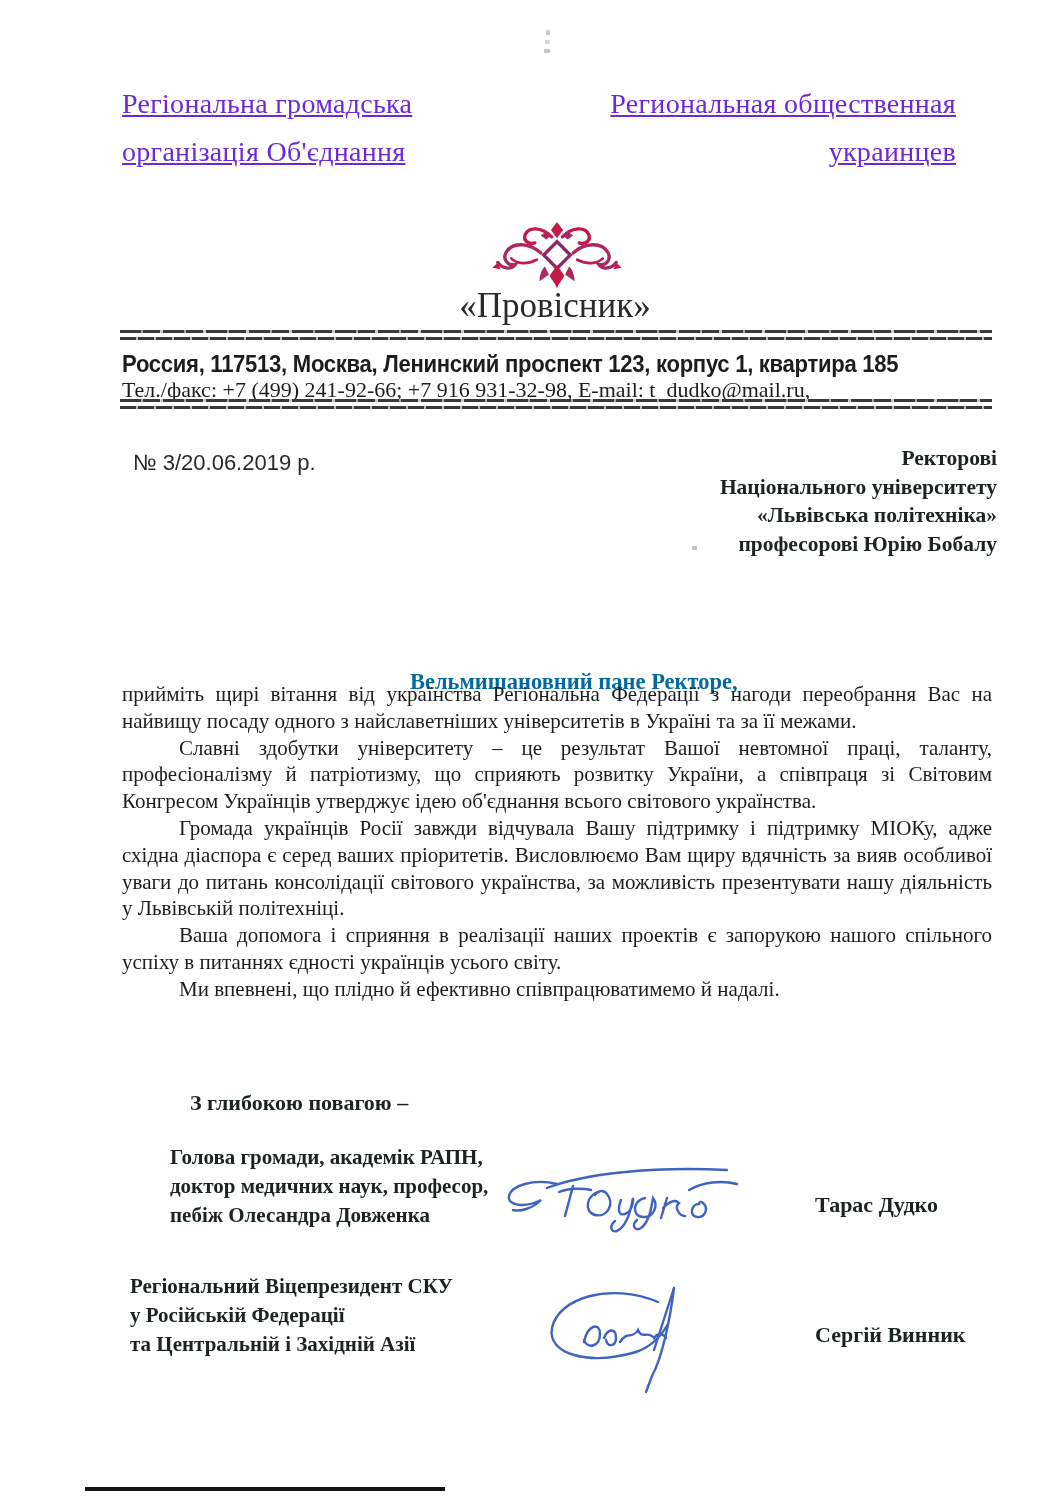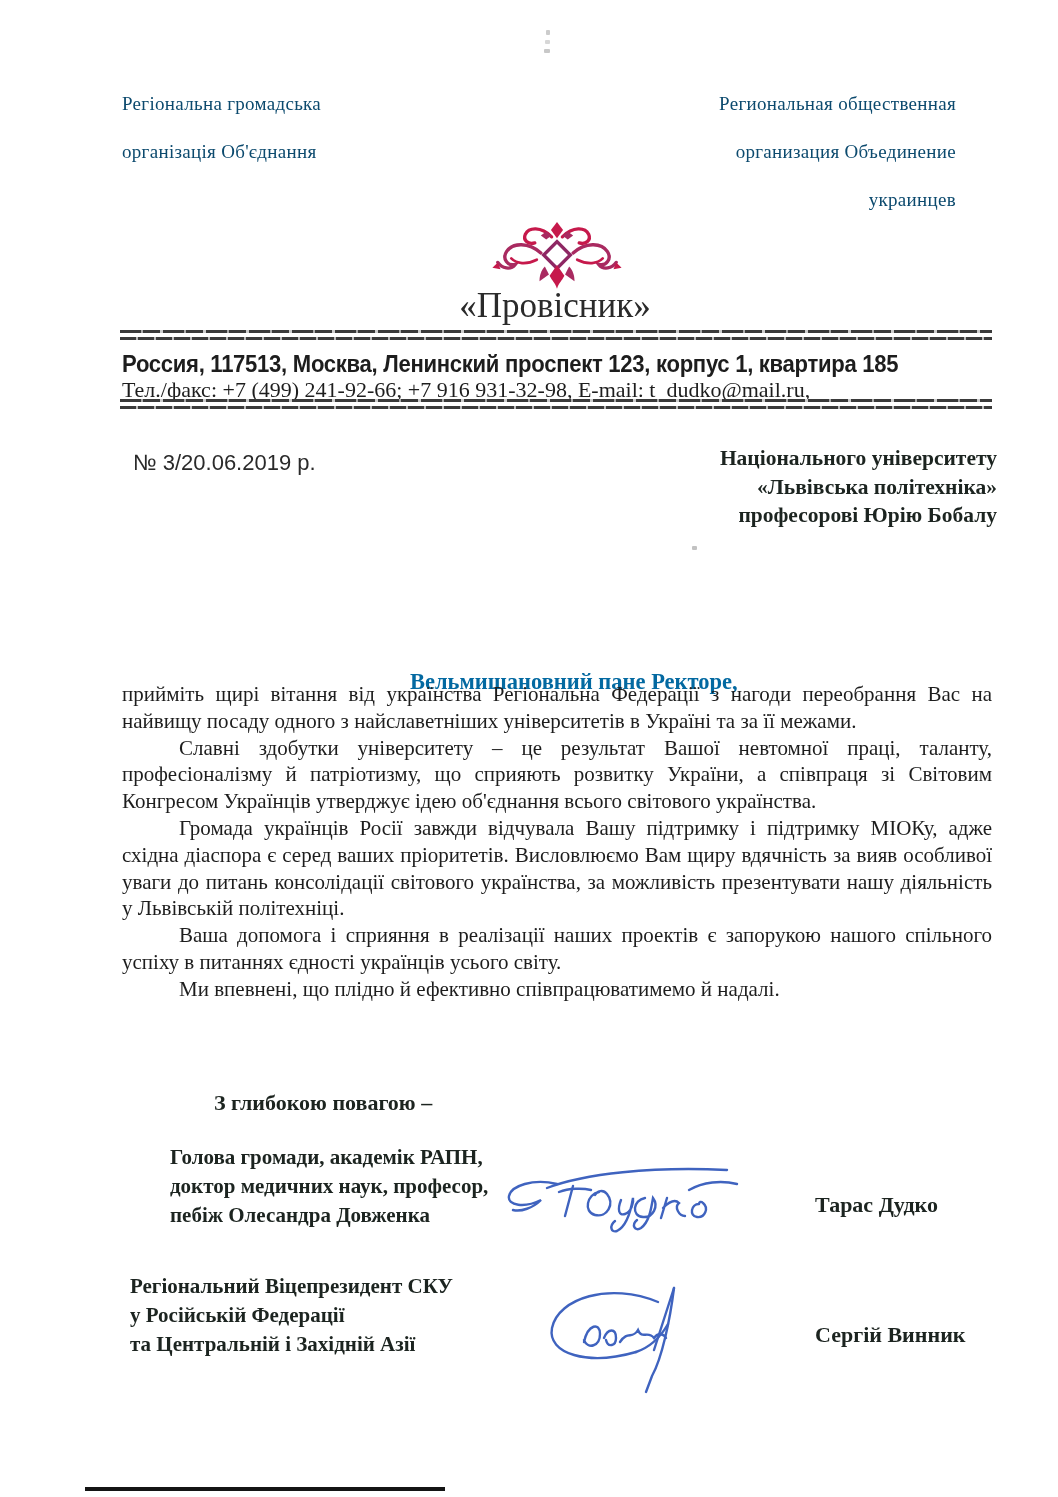--- a/index.html
+++ b/index.html
@@ -2,21 +2,21 @@
 <html><head>
 <meta charset="utf-8">
 <style>
   html,body{margin:0;padding:0;background:#e8e8e8;}
   .page{
     position:relative;width:1058px;height:1497px;margin:0 auto;background:#ffffff;
     font-family:"Liberation Serif", serif;color:#1f1f1f;overflow:hidden;
   }
   .abs{position:absolute;}
   
-  .org-name{font-size:19px;line-height:48px;color:#0c4a6e;letter-spacing:.3px;}
+  .org-name{font-size:28px;line-height:48px;color:#6d28d9;letter-spacing:.3px;text-decoration:underline;}
   .org-name.right{text-align:right;}
   
   .org-title{font-size:35px;color:#2a2a2a;text-align:center;white-space:nowrap;}
   
   .double-rule{
     height:12px;
     background:
       repeating-linear-gradient(90deg,#3a3a3a 0 21px,#aaaaaa 21px 23px,#3a3a3a 23px 40px,#cccccc 40px 43px) 0 0/100% 3px no-repeat,
       repeating-linear-gradient(90deg,#3a3a3a 0 16px,#bbbbbb 16px 18px) 0 7px/100% 3px no-repeat;
   }
@@ -46,21 +46,20 @@
   <div class="abs scan-speck" style="left:545px;top:40px;width:5px;height:4px;opacity:.4"></div>
   <div class="abs scan-speck" style="left:544px;top:49px;width:6px;height:4px;opacity:.55"></div>
 
   <div class="abs org-name" style="left:122px;top:80px;">
     <div>Регіональна громадська</div>
     <div>організація Об'єднання</div>
   </div>
 
   <div class="abs org-name right" style="right:102px;top:80px;">
     <div>Региональная общественная</div>
-    <div>организация Объединение</div>
     <div>украинцев</div>
   </div>
 
   <div class="abs" style="left:489px;top:218px;width:136px;height:74px;">
     <svg width="136" height="74" viewBox="0 0 200 110" xmlns="http://www.w3.org/2000/svg">
       <g fill="none" stroke="#a92a60" stroke-width="5" stroke-linecap="round">
 
         <rect x="86" y="41" width="28" height="28" transform="rotate(45 100 55)" stroke="#8e2763"></rect>
 
         <path d="M76,52 C58,36 34,36 25,50 C18,61 27,72 38,69 C31,78 18,75 12,66"></path>
@@ -92,37 +91,38 @@
   <div class="abs double-rule" style="left:120px;top:330px;width:872px;"></div>
 
   <div class="abs address-line" style="left:122px;top:351px;">Россия, 117513, Москва,  Ленинский проспект 123, корпус 1, квартира 185</div>
   <div class="abs phone-line" style="left:122px;top:377px;">Тел./факс: +7 (499) 241-92-66;  +7  916 931-32-98,  E-mail:  t_dudko@mail.ru,</div>
 
   <div class="abs double-rule" style="left:120px;top:399px;width:872px;"></div>
 
   <div class="abs ref-number" style="left:133px;top:450px;">№ 3/20.06.2019 р.</div>
 
   <div class="abs recipient" style="right:61px;top:444px;">
+    <div>Ректорові</div>
     <div>Національного університету</div>
     <div>«Львівська політехніка»</div>
     <div>професорові Юрію Бобалу</div>
   </div>
   <div class="abs scan-speck" style="left:692px;top:546px;width:5px;height:4px;opacity:.6"></div>
 
   <div class="abs salutation" style="left:410px;top:632px;width:300px;">Вельмишановний пане Ректоре,</div>
 
   <div class="abs body-text" style="left:122px;top:681px;">
     <p>прийміть щирі вітання від українства Регіональна Федерації з нагоди переобрання Вас на найвищу посаду одного з найславетніших університетів в Україні та за її межами.</p>
     <p class="indent">Славні здобутки університету – це результат Вашої невтомної праці, таланту, професіоналізму й патріотизму, що сприяють розвитку України, а співпраця зі Світовим Конгресом Українців утверджує ідею об'єднання всього світового українства.</p>
     <p class="indent">Громада українців Росії завжди відчувала Вашу підтримку і підтримку МІОКу, адже східна діаспора є серед ваших пріоритетів. Висловлюємо Вам щиру вдячність за вияв особливої уваги до питань консолідації світового українства, за можливість презентувати нашу діяльність у Львівській політехніці.</p>
     <p class="indent">Ваша допомога і сприяння в реалізації наших проектів є запорукою нашого спільного успіху в питаннях єдності українців усього світу.</p>
     <p class="indent">Ми впевнені, що плідно й ефективно співпрацюватимемо й надалі.</p>
   </div>
 
-  <div class="abs closing" style="left:190px;top:1090px;margin-left:24px;">З глибокою повагою –</div>
+  <div class="abs closing" style="left:190px;top:1090px;">З глибокою повагою –</div>
 
   <div class="abs sig-title" style="left:130px;top:1143px;margin-left:40px;">
     <div>Голова громади, академік РАПН,</div>
     <div>доктор медичних наук, професор,</div>
     <div>пебіж Олесандра Довженка</div>
   </div>
   <div class="abs" style="left:503px;top:1158px;width:264px;height:78px;">
     <svg width="264" height="78" viewBox="0 0 264 78" xmlns="http://www.w3.org/2000/svg">
       <g fill="none" stroke="#3f63bf" stroke-width="2.4" stroke-linecap="round">
         <path d="M54,26 C30,20 8,28 6,38 C4,48 22,50 38,42 C30,50 18,54 10,52"></path>

